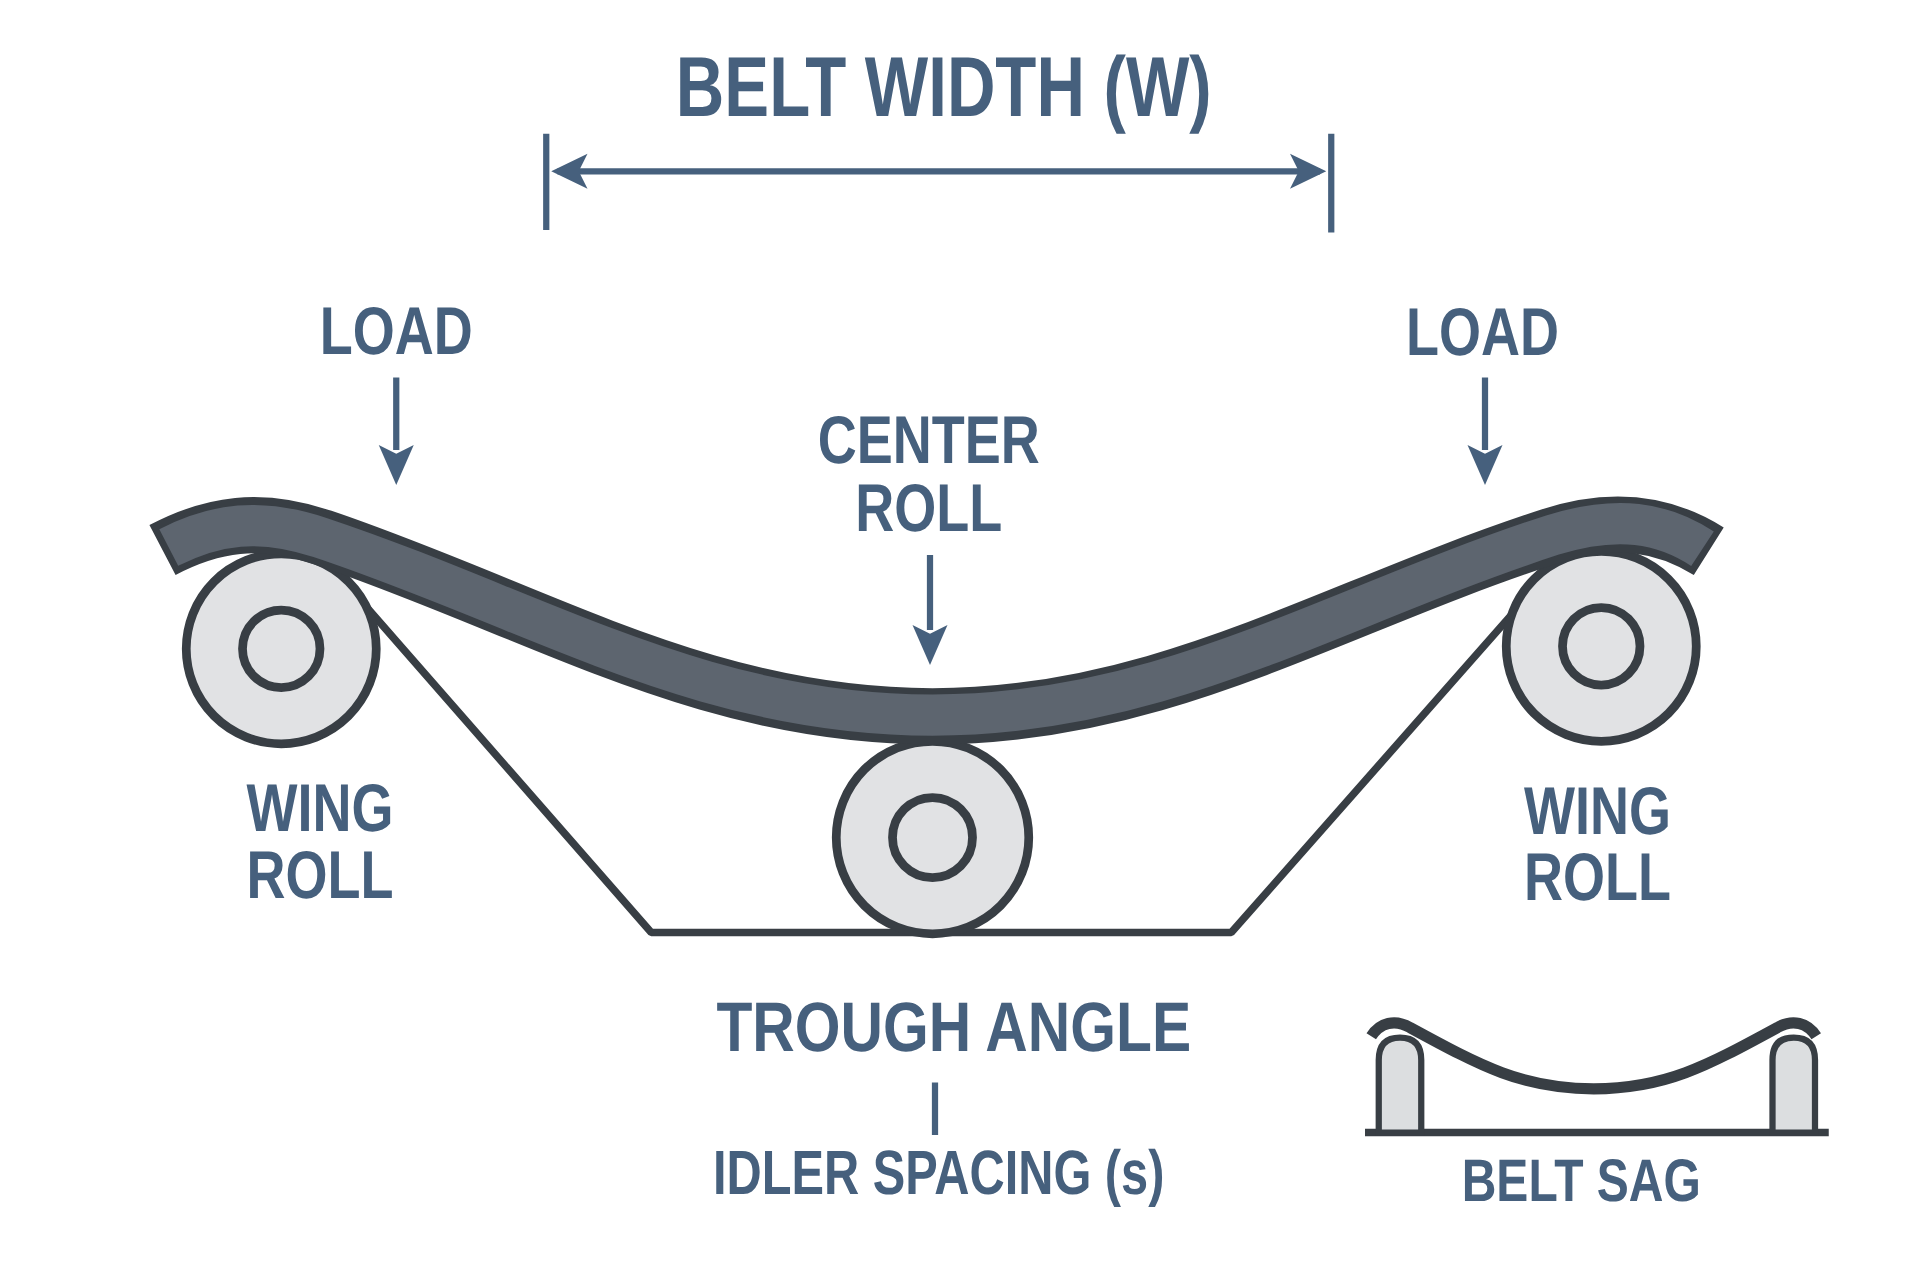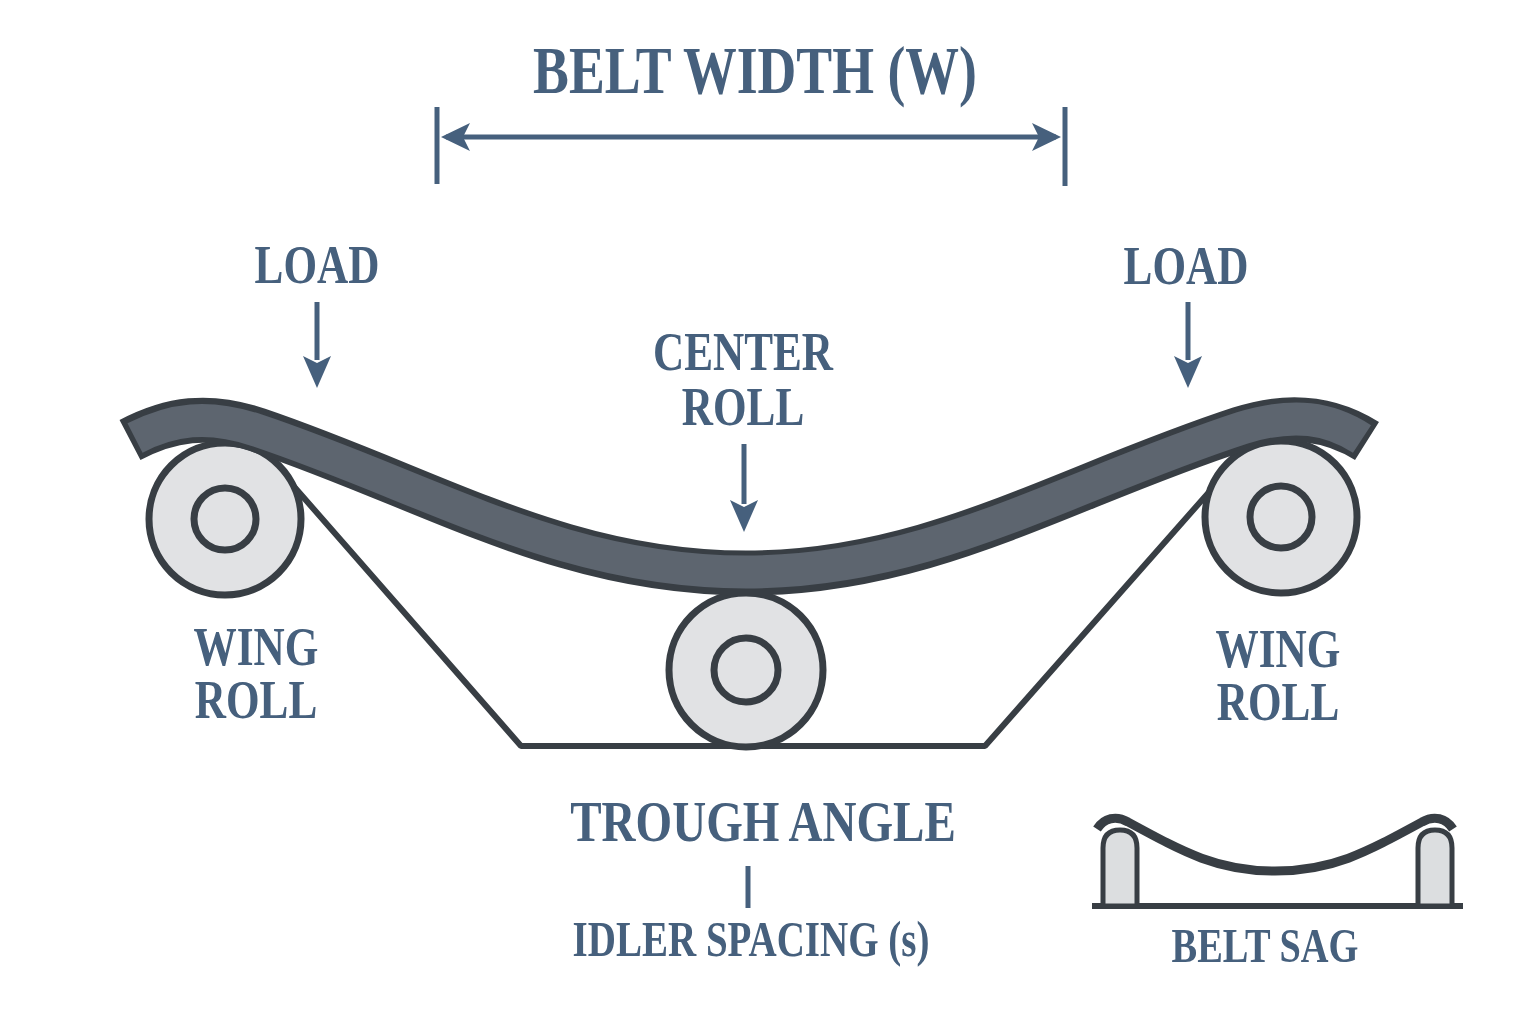--- a/index.html
+++ b/index.html
@@ -3,21 +3,21 @@
 <meta charset="utf-8">
 <style>
   html, body { margin: 0; padding: 0; }
   body { background: #ffffff; }
   .stage {
     position: relative;
     width: 1536px;
     height: 1024px;
     background: #ffffff;
     overflow: hidden;
-    font-family: Liberation Serif, serif;
+    font-family: Liberation Sans, sans-serif;
   }
   .stage svg.diagram {
     position: absolute;
     left: 0; top: 0;
   }
   .lbl {
     position: absolute;
     color: #46607d;
     font-weight: 700;
     text-align: center;

